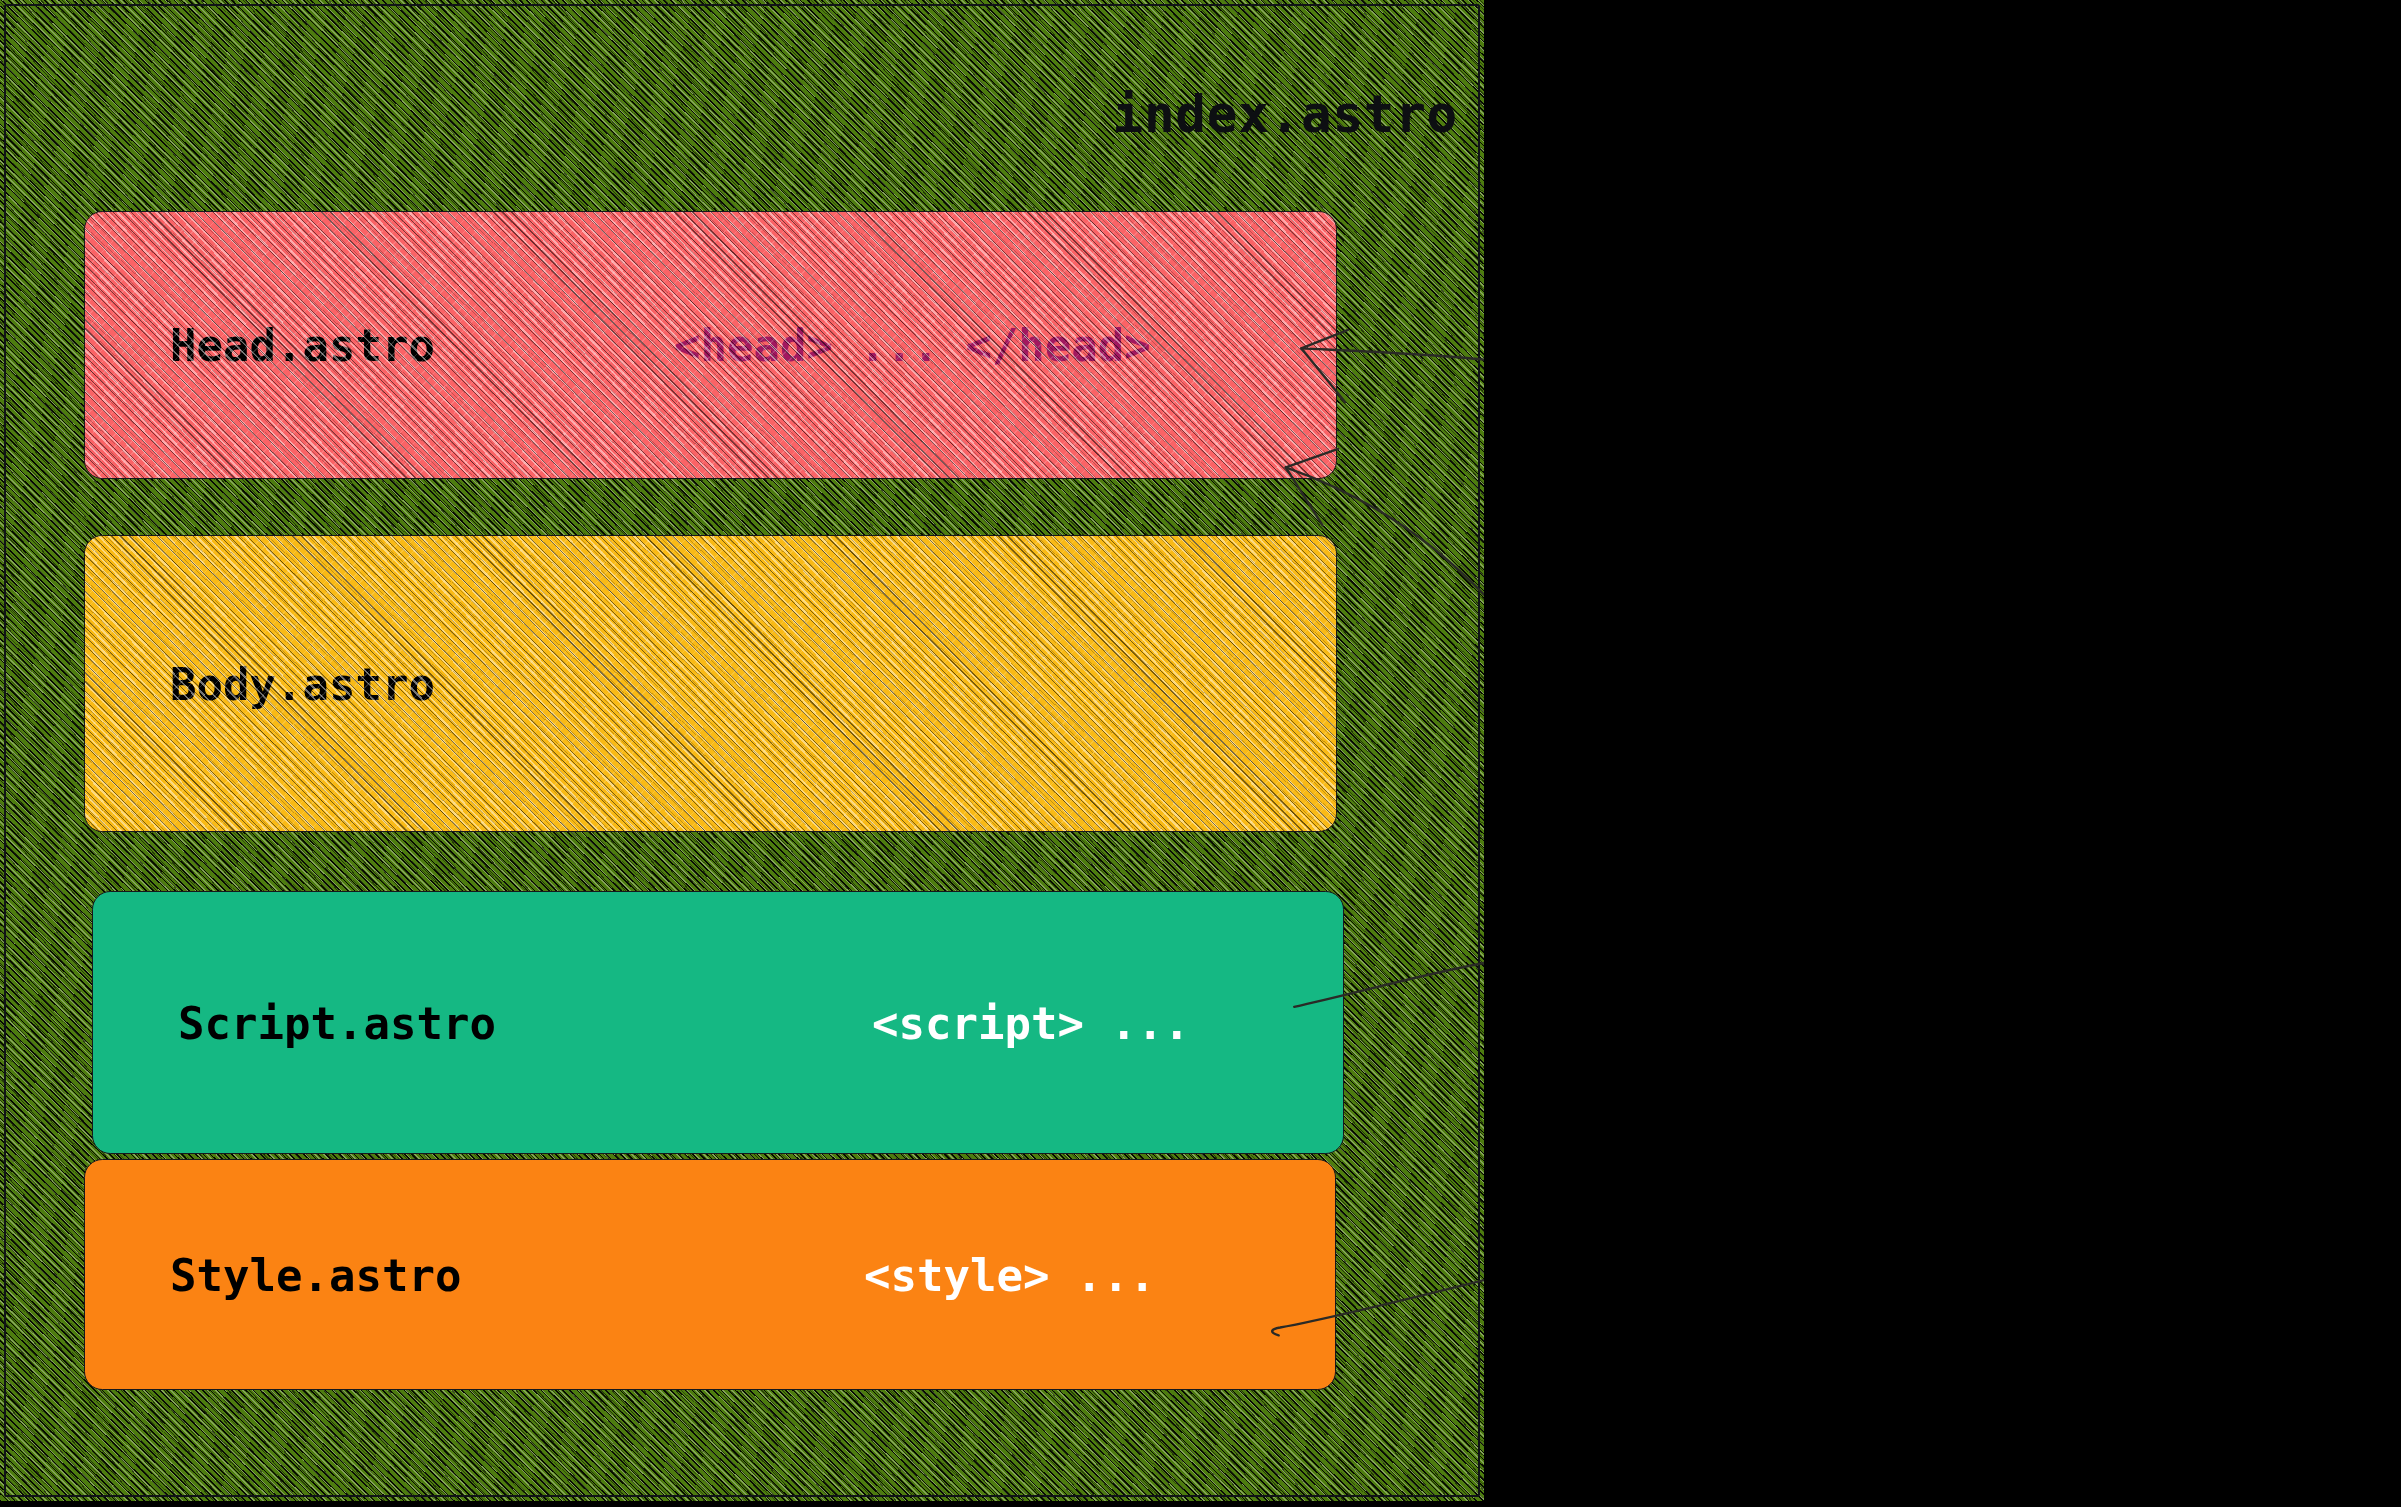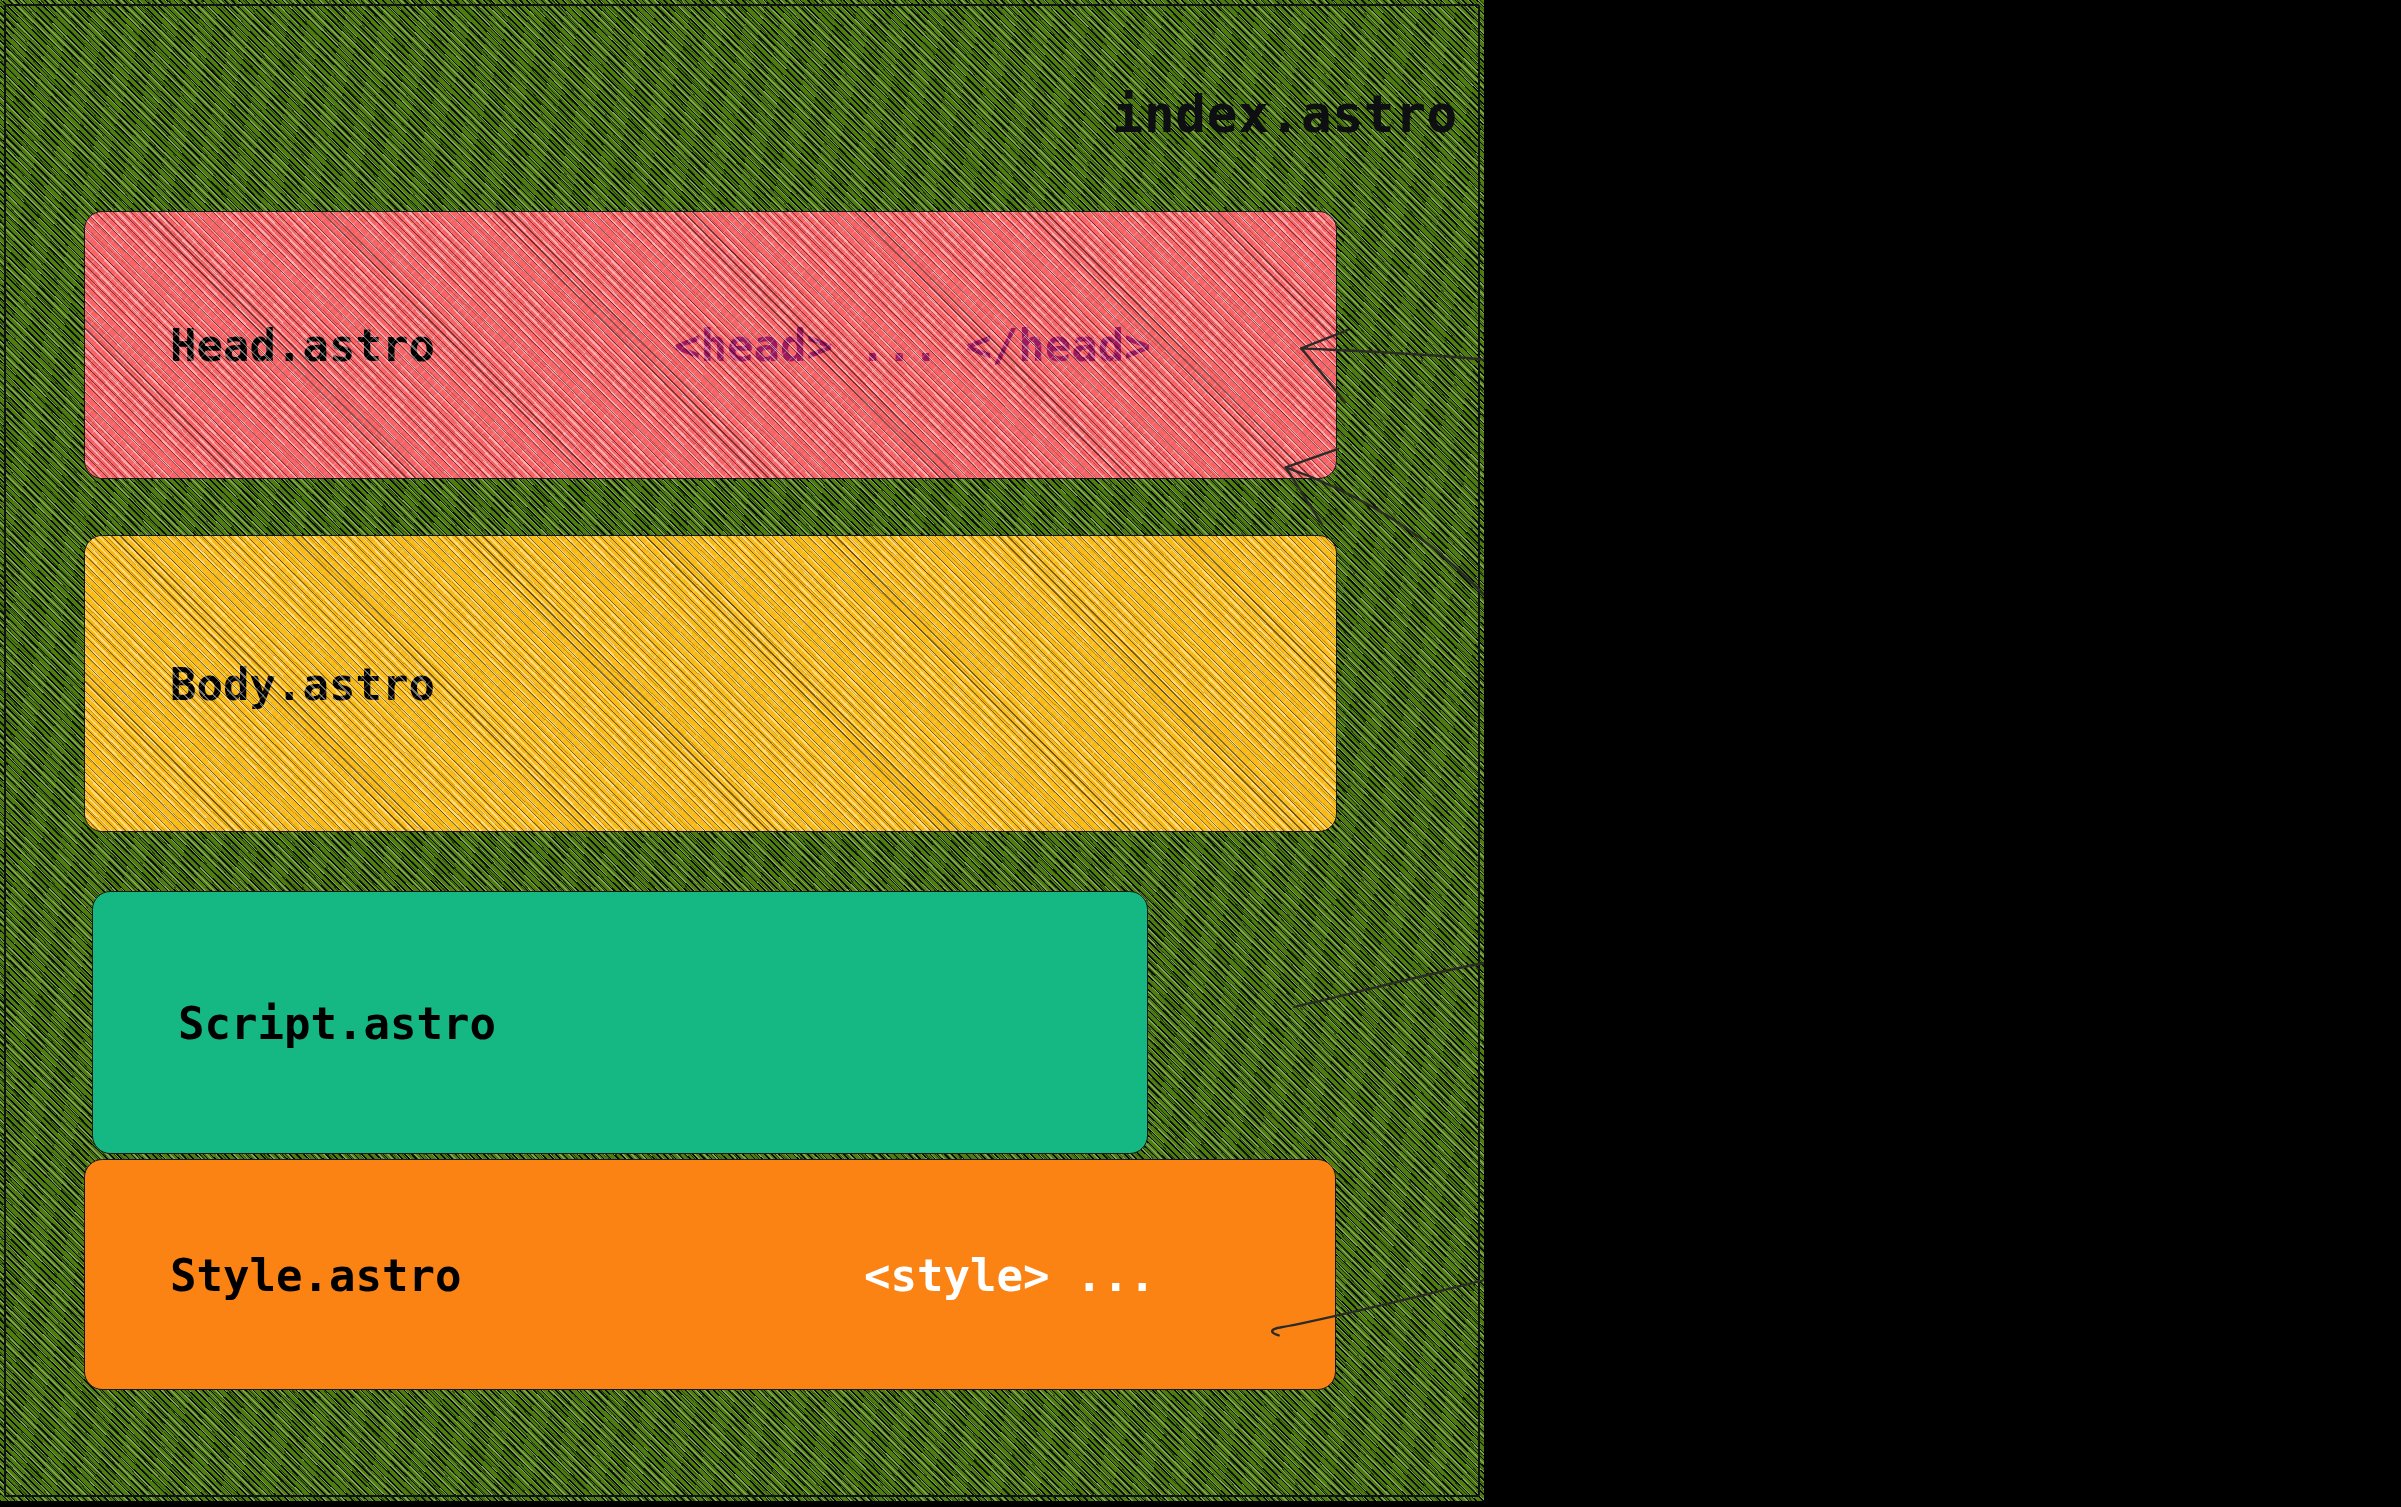--- a/index.html
+++ b/index.html
@@ -119,21 +119,21 @@
     position: absolute;
     font-family: "DejaVu Sans Mono", monospace;
     font-size: 44px;
     font-weight: 700;
     white-space: nowrap;
   }
 
   
   #row-head  { left: 84px; top: 211px;  width: 1253px; height: 268px;  background-color: #fa6366; }
   #row-body  { left: 84px; top: 535px;  width: 1253px; height: 297px;  background-color: #f9ba16; }
-  #row-script{ left: 92px; top: 891px; width: 1056px; height: 263px;  background-color: #15b883; }
+  #row-script{ left: 92px; top: 891px; width: 1252px; height: 263px;  background-color: #15b883; }
   #row-style { left: 84px; top: 1159px; width: 1252px; height: 231px;  background-color: #fb8313; }
 
   #label-head   { left: 85px; top: 50%; transform: translateY(-50%); }
   #label-body   { left: 85px; top: 50%; transform: translateY(-50%); }
   #label-script { left: 85px; top: 50%; transform: translateY(-50%); }
   #label-style  { left: 85px; top: 50%; transform: translateY(-50%); }
 
   #tag-head   { left: 589px;  top: 50%; transform: translateY(-50%); color: #a2185f; }
   #tag-script { left: 779px; top: 50%; transform: translateY(-50%); color: #ffffff; }
   #tag-style  { left: 779px; top: 50%; transform: translateY(-50%); color: #ffffff; }
@@ -168,20 +168,21 @@
 
   <div class="row-box rough-fill" id="row-body">
     <div class="row-inner">
       <span class="row-label" id="label-body">Body.astro</span>
     </div>
   </div>
 
   <div class="row-box" id="row-script">
     <div class="row-inner">
       <span class="row-label" id="label-script">Script.astro</span>
+      <span class="row-tag" id="tag-script">&lt;script&gt;  ...</span>
     </div>
   </div>
 
   <div class="row-box" id="row-style">
     <div class="row-inner">
       <span class="row-label" id="label-style">Style.astro</span>
       <span class="row-tag" id="tag-style">&lt;style&gt;  ...</span>
     </div>
   </div>
 

